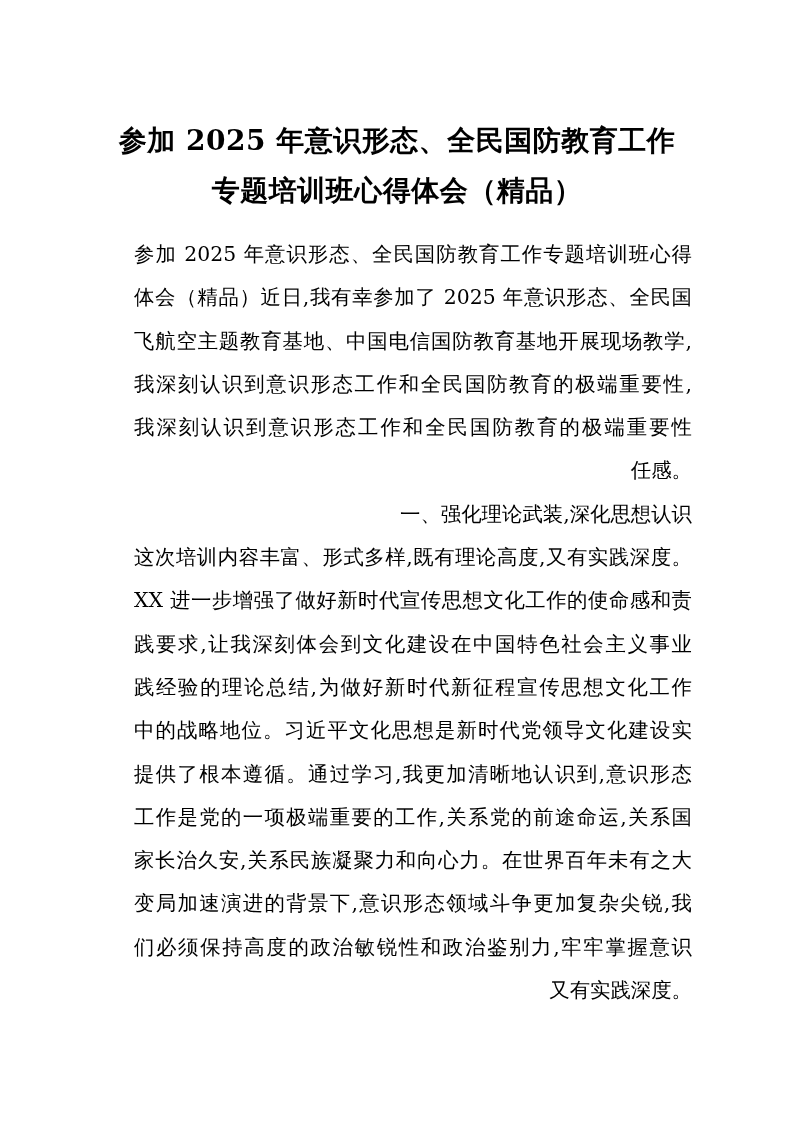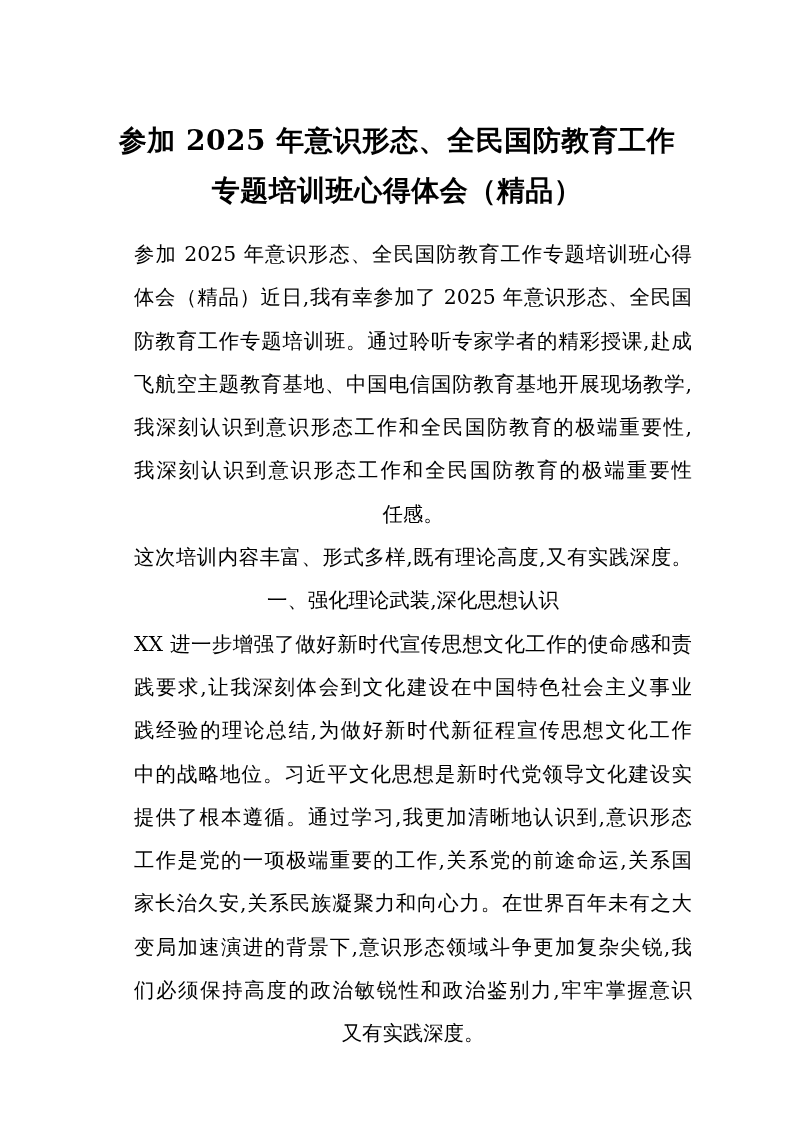--- a/index.html
+++ b/index.html
@@ -31,21 +31,21 @@
     position: absolute;
     left: 118px; top: 233px;
     width: 558px;
     font-size: 20.4px;
     font-weight: normal;
     margin-left: 16px;
   }
   .text-line {
     height: 43.3px;
     line-height: 43.3px;
-    text-align: center;
+    text-align: right;
     white-space: nowrap;
   }
   .text-line.justify {
     white-space: normal;
     text-align: justify;
     text-align-last: justify;
     text-justify: inter-character;
   }
 </style>
 </head>
@@ -54,27 +54,26 @@
 <div class="page">
 
   <h1 class="doc-title">
     <div class="title-line">参加 2025 年意识形态、全民国防教育工作</div>
     <div class="title-line">专题培训班心得体会（精品）</div>
   </h1>
 
   <div class="doc-body">
       <div class="text-line justify">参加 2025 年意识形态、全民国防教育工作专题培训班心得</div>
       <div class="text-line justify">体会（精品）近日,我有幸参加了 2025 年意识形态、全民国</div>
-      <div class="text-line justify">防教育工作专题培训班。通过聆听专家学者的精彩授课,赴成</div>
       <div class="text-line justify">飞航空主题教育基地、中国电信国防教育基地开展现场教学,</div>
       <div class="text-line justify">我深刻认识到意识形态工作和全民国防教育的极端重要性,</div>
       <div class="text-line justify">我深刻认识到意识形态工作和全民国防教育的极端重要性</div>
       <div class="text-line">任感。</div>
+      <div class="text-line">一、强化理论武装,深化思想认识</div>
       <div class="text-line justify">这次培训内容丰富、形式多样,既有理论高度,又有实践深度。</div>
-      <div class="text-line">一、强化理论武装,深化思想认识</div>
       <div class="text-line justify">XX 进一步增强了做好新时代宣传思想文化工作的使命感和责</div>
       <div class="text-line justify">践要求,让我深刻体会到文化建设在中国特色社会主义事业</div>
       <div class="text-line justify">践经验的理论总结,为做好新时代新征程宣传思想文化工作</div>
       <div class="text-line justify">中的战略地位。习近平文化思想是新时代党领导文化建设实</div>
       <div class="text-line justify">提供了根本遵循。通过学习,我更加清晰地认识到,意识形态</div>
       <div class="text-line justify">工作是党的一项极端重要的工作,关系党的前途命运,关系国</div>
       <div class="text-line justify">家长治久安,关系民族凝聚力和向心力。在世界百年未有之大</div>
       <div class="text-line justify">变局加速演进的背景下,意识形态领域斗争更加复杂尖锐,我</div>
       <div class="text-line justify">们必须保持高度的政治敏锐性和政治鉴别力,牢牢掌握意识</div>
       <div class="text-line">又有实践深度。</div>

